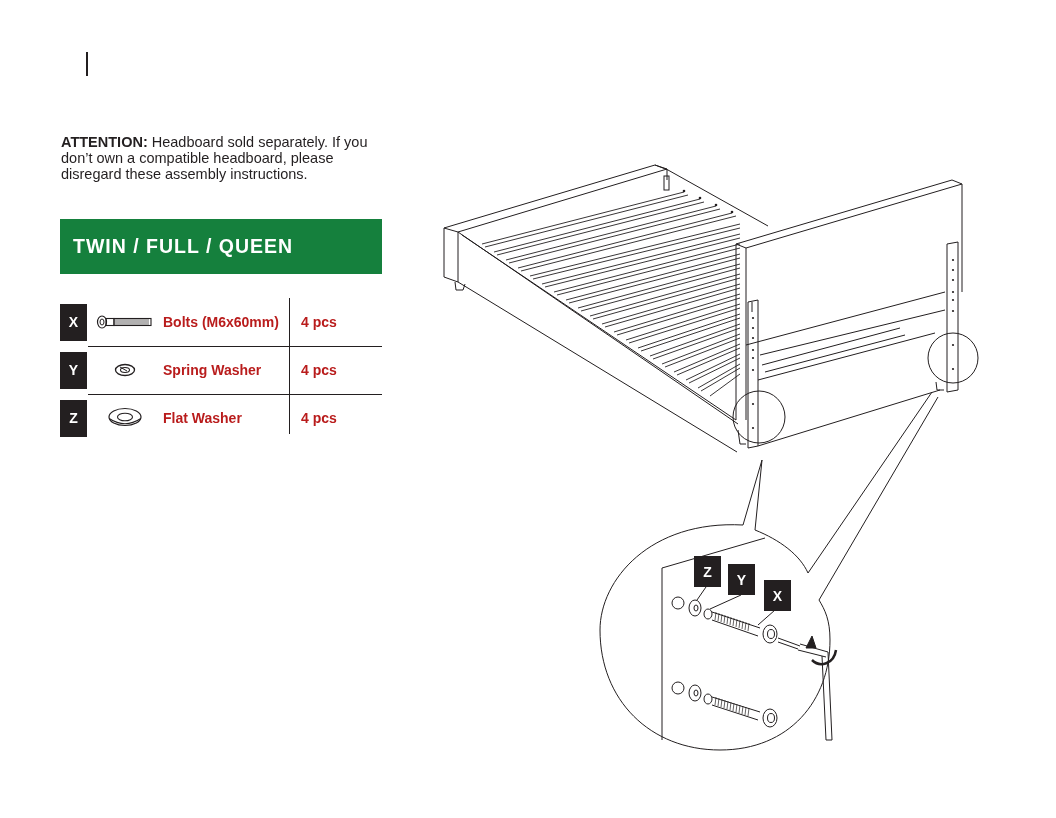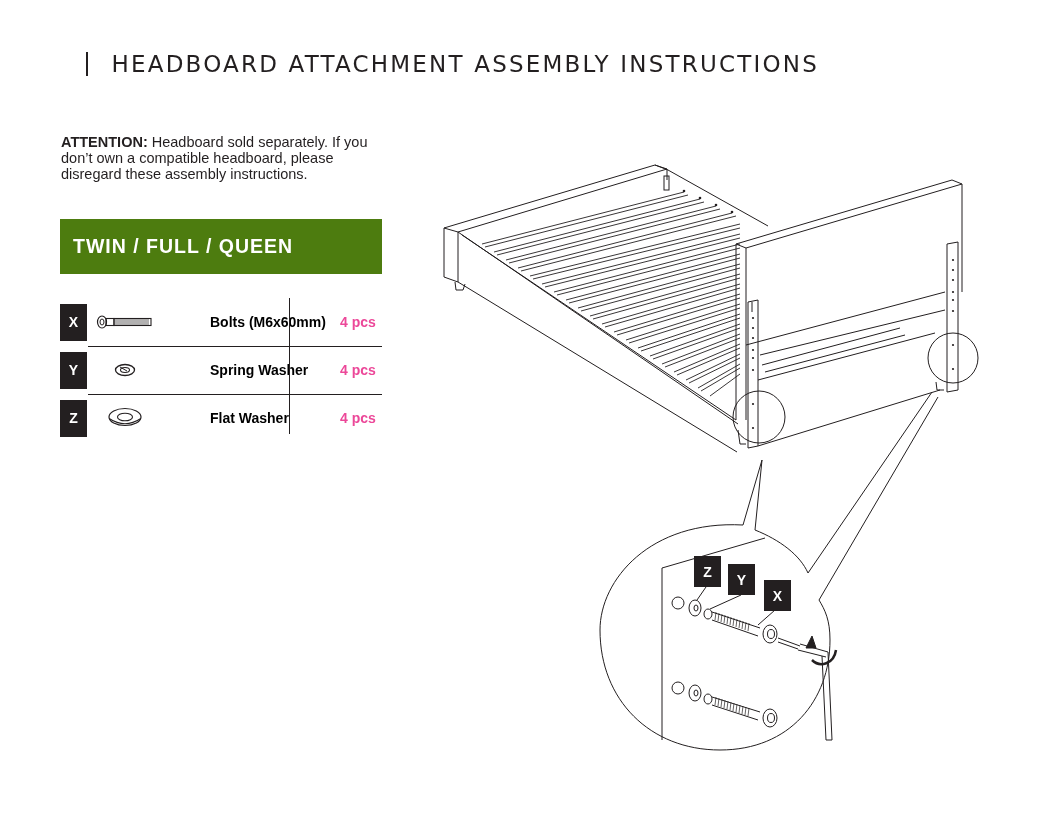--- a/index.html
+++ b/index.html
@@ -8,40 +8,39 @@
 
     .header { position: absolute; left: 62px; top: 48px; height: 32px; display: flex; align-items: center; }
     .brand { font-family: "DejaVu Sans", sans-serif; font-size: 27px; font-weight: bold; letter-spacing: 7px; color: #231f20; position: relative; }
     .brand-reg { position: absolute; right: -2px; top: 2px; font-size: 6px; letter-spacing: 0; }
     .header-divider { width: 1.5px; height: 24px; background: #231f20; margin-left: 24px; margin-right: 24px; }
     .doc-title { font-family: "DejaVu Sans", sans-serif; font-size: 23px; letter-spacing: 2.2px; color: #231f20; font-weight: normal; }
 
     .attention { position: absolute; left: 61px; top: 134px; width: 330px; font-size: 14.5px; line-height: 16px; color: #231f20; }
     .attention b { font-weight: bold; }
 
-    .size-banner { position: absolute; left: 60px; top: 219px; width: 322px; height: 55px; background: #4d7c0f; color: #ffffff; display: flex; align-items: center; padding-left: 13px; font-size: 19.5px; font-weight: bold; letter-spacing: 1px; }
+    .size-banner { position: absolute; left: 60px; top: 219px; width: 322px; height: 55px; background: #15803d; color: #ffffff; display: flex; align-items: center; padding-left: 13px; font-size: 19.5px; font-weight: bold; letter-spacing: 1px; }
 
     .parts-table { position: absolute; left: 60px; top: 298px; width: 322px; }
     .part-row { position: relative; height: 48px; display: flex; align-items: center; }
     .part-row.bordered::after { content: ""; position: absolute; left: 28px; right: 0; bottom: -1px; height: 1px; background: #231f20; }
     .part-letter { width: 27px; height: 37px; background: #231f20; color: #fff; font-weight: bold; font-size: 14px; display: flex; align-items: center; justify-content: center; }
     .part-icon { width: 76px; height: 37px; display: flex; align-items: center; justify-content: center; }
-    .part-name { width: 128px; font-size: 14px; font-weight: bold; color: #000000; margin-left: 47px; }
-    .part-qty { padding-left: 2px; font-size: 14px; font-weight: bold; color: #ec4899; }
+    .part-name { width: 128px; font-size: 14px; font-weight: bold; color: #b91c1c; }
+    .part-qty { padding-left: 10px; font-size: 14px; font-weight: bold; color: #b91c1c; }
     .table-vline { position: absolute; left: 289px; top: 298px; width: 1px; height: 136px; background: #231f20; }
 
     .illustration { position: absolute; left: 0; top: 0; width: 1056px; height: 818px; pointer-events: none; }
     .callout-label { position: absolute; width: 27px; height: 31px; background: #231f20; color: #fff; font-weight: bold; font-size: 14px; display: flex; align-items: center; justify-content: center; }
   </style>
 </head>
 <body>
 
 <header class="header">
   <div class="header-divider"></div>
-  <h1 class="doc-title">HEADBOARD ATTACHMENT ASSEMBLY INSTRUCTIONS</h1>
 </header>
 
 <p class="attention"><b>ATTENTION:</b><span> Headboard sold separately. If you don’t own a compatible headboard, please disregard these assembly instructions.</span></p>
 
 <div class="size-banner">TWIN / FULL / QUEEN</div>
 
 <div class="parts-table">
   <div class="part-row bordered">
     <div class="part-letter">X</div>
     <div class="part-icon">

